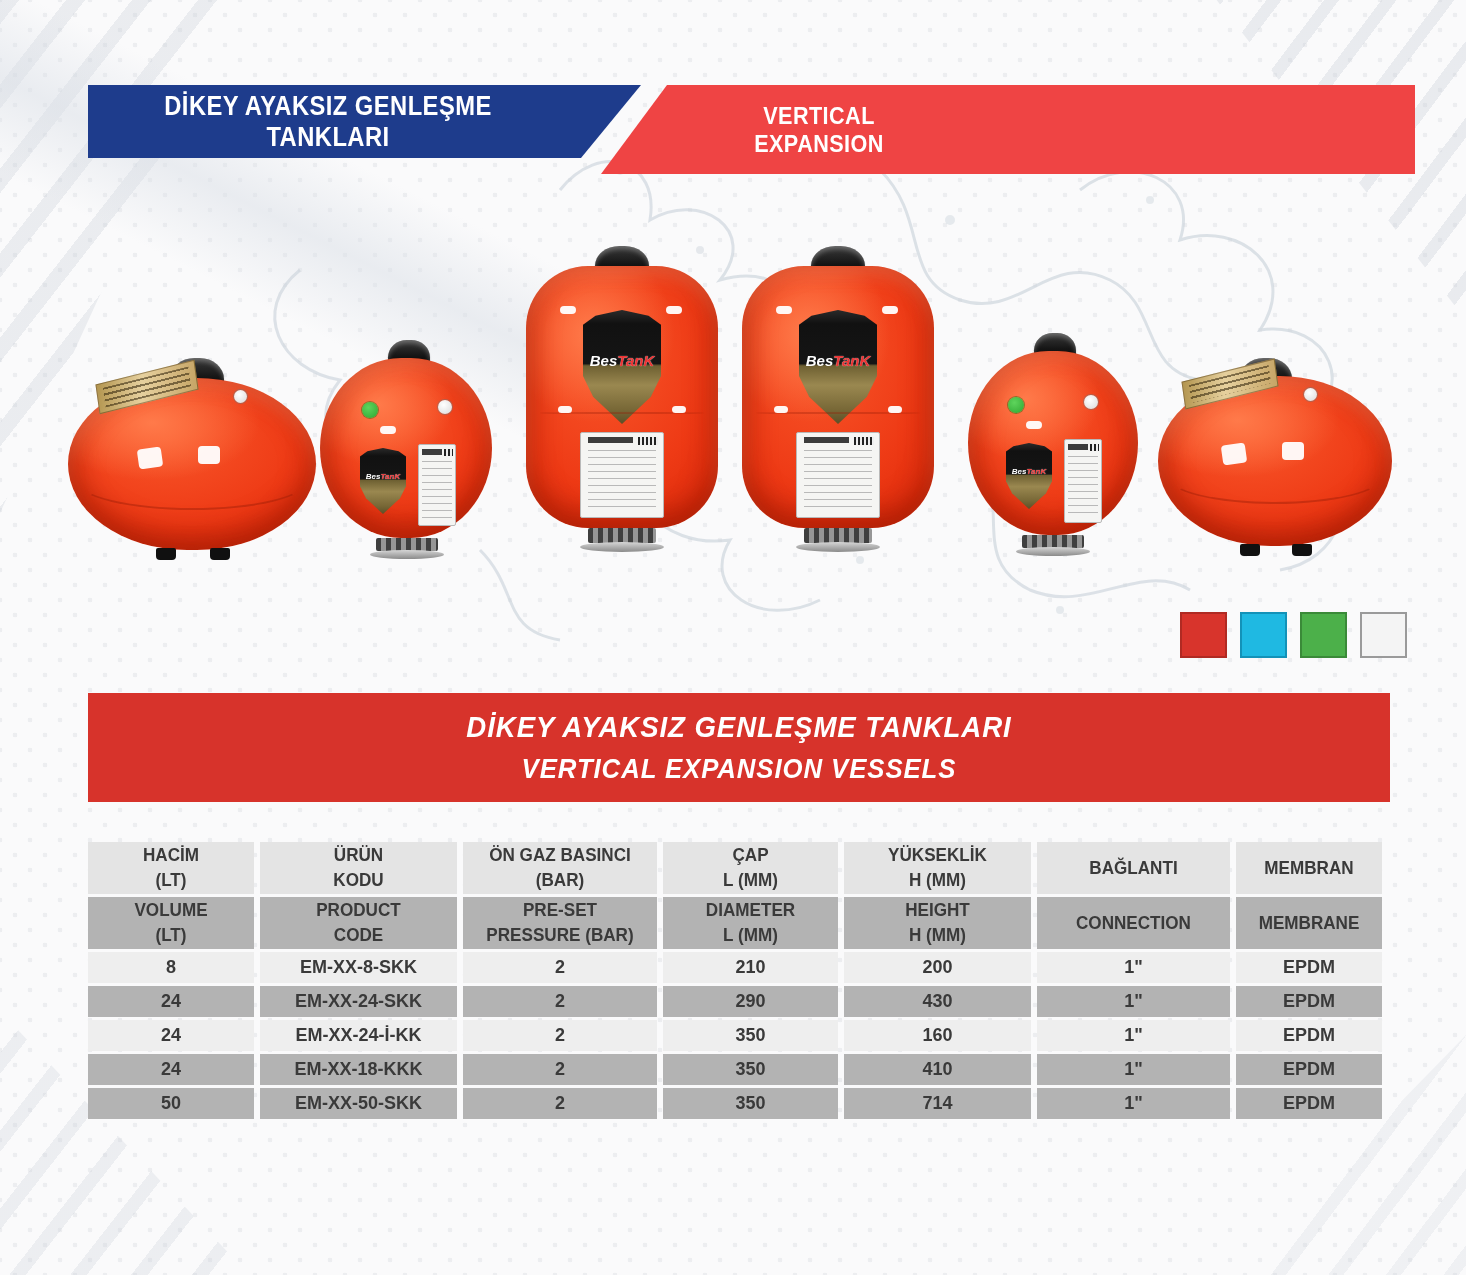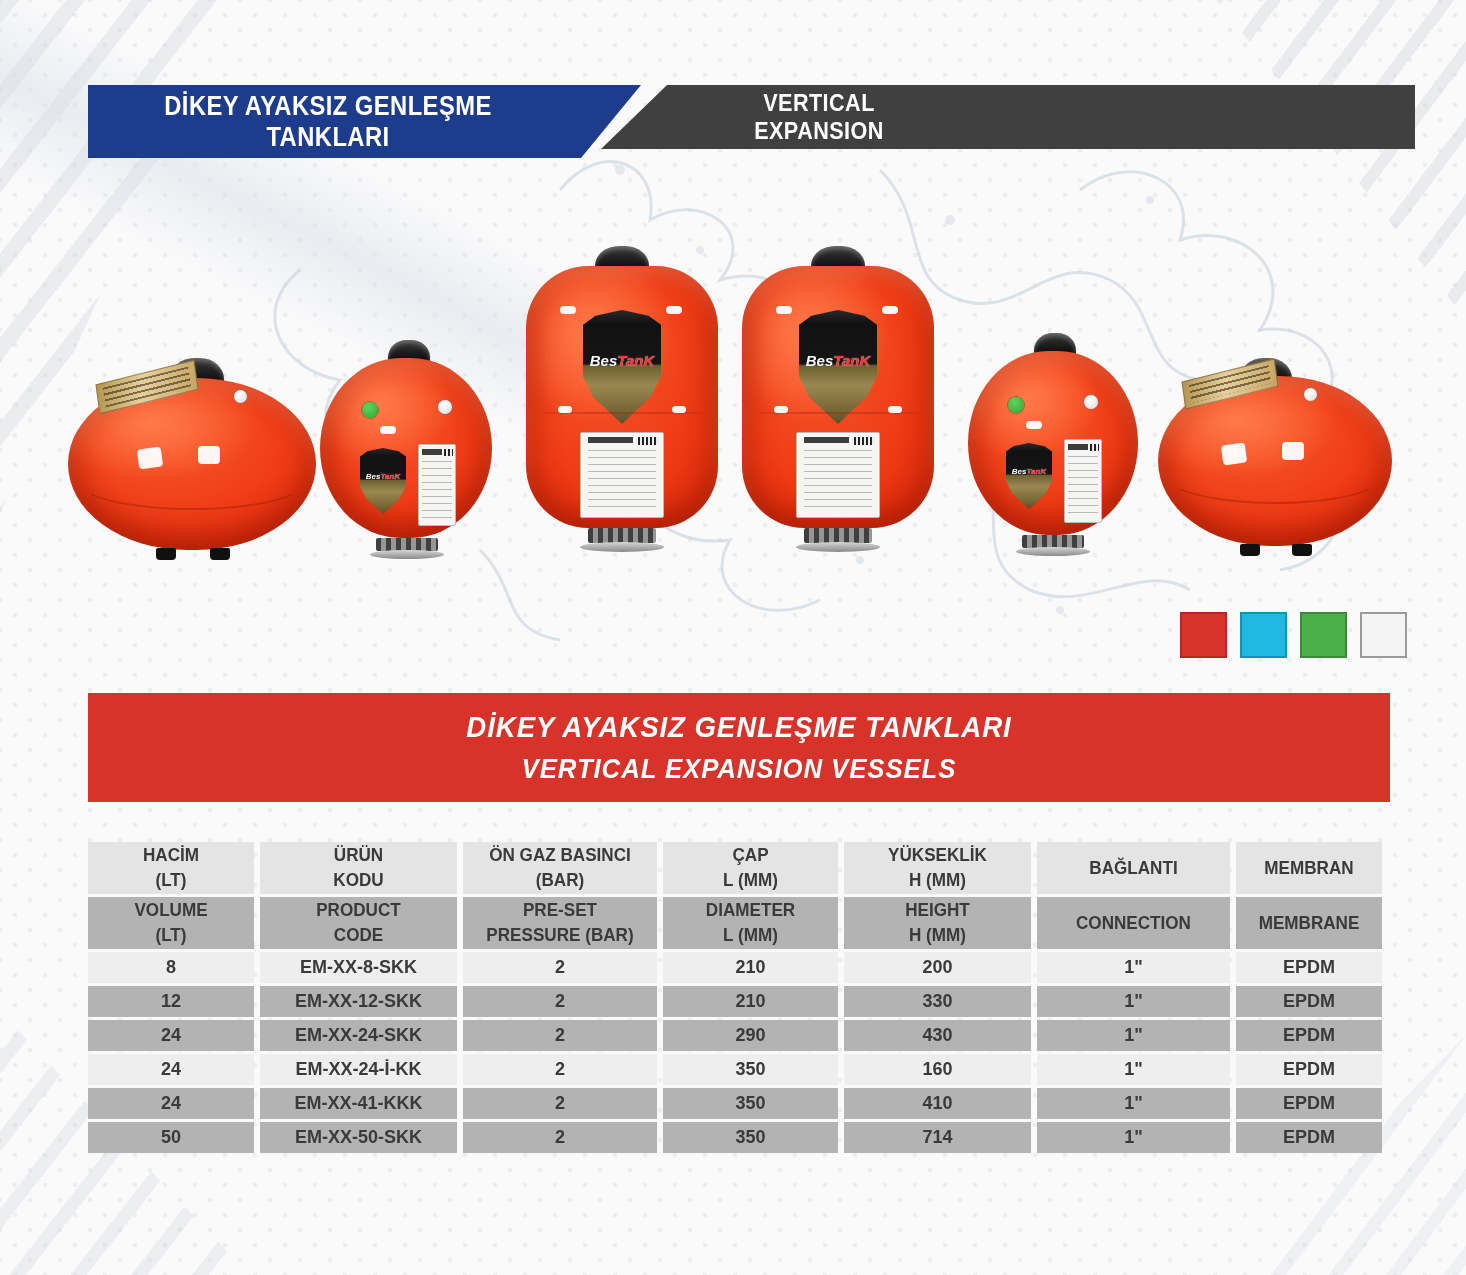--- a/index.html
+++ b/index.html
@@ -43,22 +43,22 @@
     background:#1e3c8c;
     clip-path:polygon(0 0, 100% 0, calc(100% - 60px) 100%, 0 100%);
     display:flex; align-items:center;
   }
   .hdr-blue .txt {
     display:block; width:480px; text-align:center; color:#fff;
     font-size:27px; font-weight:800; letter-spacing:.5px;
     transform:scaleX(.88); transform-origin:center;
   }
   .hdr-red {
-    position:absolute; left:601px; top:85px; width:814px; height:64px; z-index:2;
-    background:#404040;
+    position:absolute; left:601px; top:85px; width:814px; height:89px; z-index:2;
+    background:#ef4444;
     clip-path:polygon(66px 0, 100% 0, 100% 100%, 0 100%);
     display:flex; align-items:center;
   }
   .hdr-red .txt {
     display:block; position:absolute; left:88px; width:260px; text-align:center; color:#fff;
     font-size:24px; font-weight:800; letter-spacing:.5px;
     transform:scaleX(.9); transform-origin:center;
   }
   
   .tank { position:absolute; z-index:2; }
@@ -365,49 +365,40 @@
     <tr class="dr odd">
       <td>8</td>
           <td>EM-XX-8-SKK</td>
       <td>2</td>
           <td>210</td>
       <td>200</td>
           <td>1"</td>
       <td>EPDM</td>
     </tr>
     <tr class="dr even">
-      <td>12</td>
-          <td>EM-XX-12-SKK</td>
-      <td>2</td>
-          <td>210</td>
-      <td>330</td>
-          <td>1"</td>
-      <td>EPDM</td>
-    </tr>
-    <tr class="dr even">
       <td>24</td>
           <td>EM-XX-24-SKK</td>
       <td>2</td>
           <td>290</td>
       <td>430</td>
           <td>1"</td>
       <td>EPDM</td>
     </tr>
     <tr class="dr odd">
       <td>24</td>
           <td>EM-XX-24-İ-KK</td>
       <td>2</td>
           <td>350</td>
       <td>160</td>
           <td>1"</td>
       <td>EPDM</td>
     </tr>
     <tr class="dr even">
       <td>24</td>
-          <td>EM-XX-41-KKK</td>
+          <td>EM-XX-18-KKK</td>
       <td>2</td>
           <td>350</td>
       <td>410</td>
           <td>1"</td>
       <td>EPDM</td>
     </tr>
     <tr class="dr even">
       <td>50</td>
           <td>EM-XX-50-SKK</td>
       <td>2</td>

